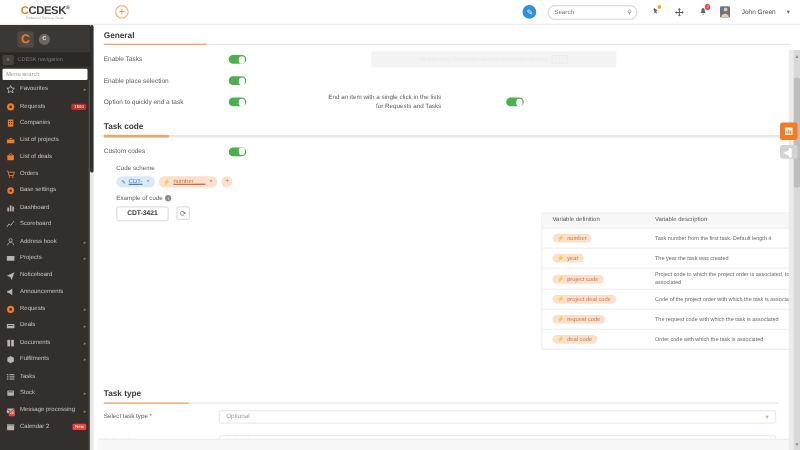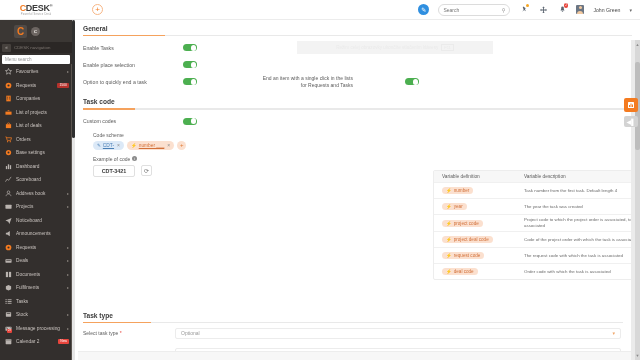--- a/index.html
+++ b/index.html
@@ -164,21 +164,21 @@
 </style>
 </head>
 <body>
 
 <div class="app">
 
   <div class="topbar">
     <div class="logo-wrap">
       <div style="text-align:center;">
         <div class="logo">
-          <span class="c">C</span><span class="rest">DESK</span><span class="reg">®</span>
+          <span class="c">C</span><span class="rest">CDESK</span><span class="reg">®</span>
         </div>
         <div class="logo-sub">Powerful Service Desk</div>
       </div>
     </div>
     <div class="plus-circle">
         <span>+</span>
       </div>
 
     <div class="topbar-right">
       <div class="blue-dot">✎</div>

